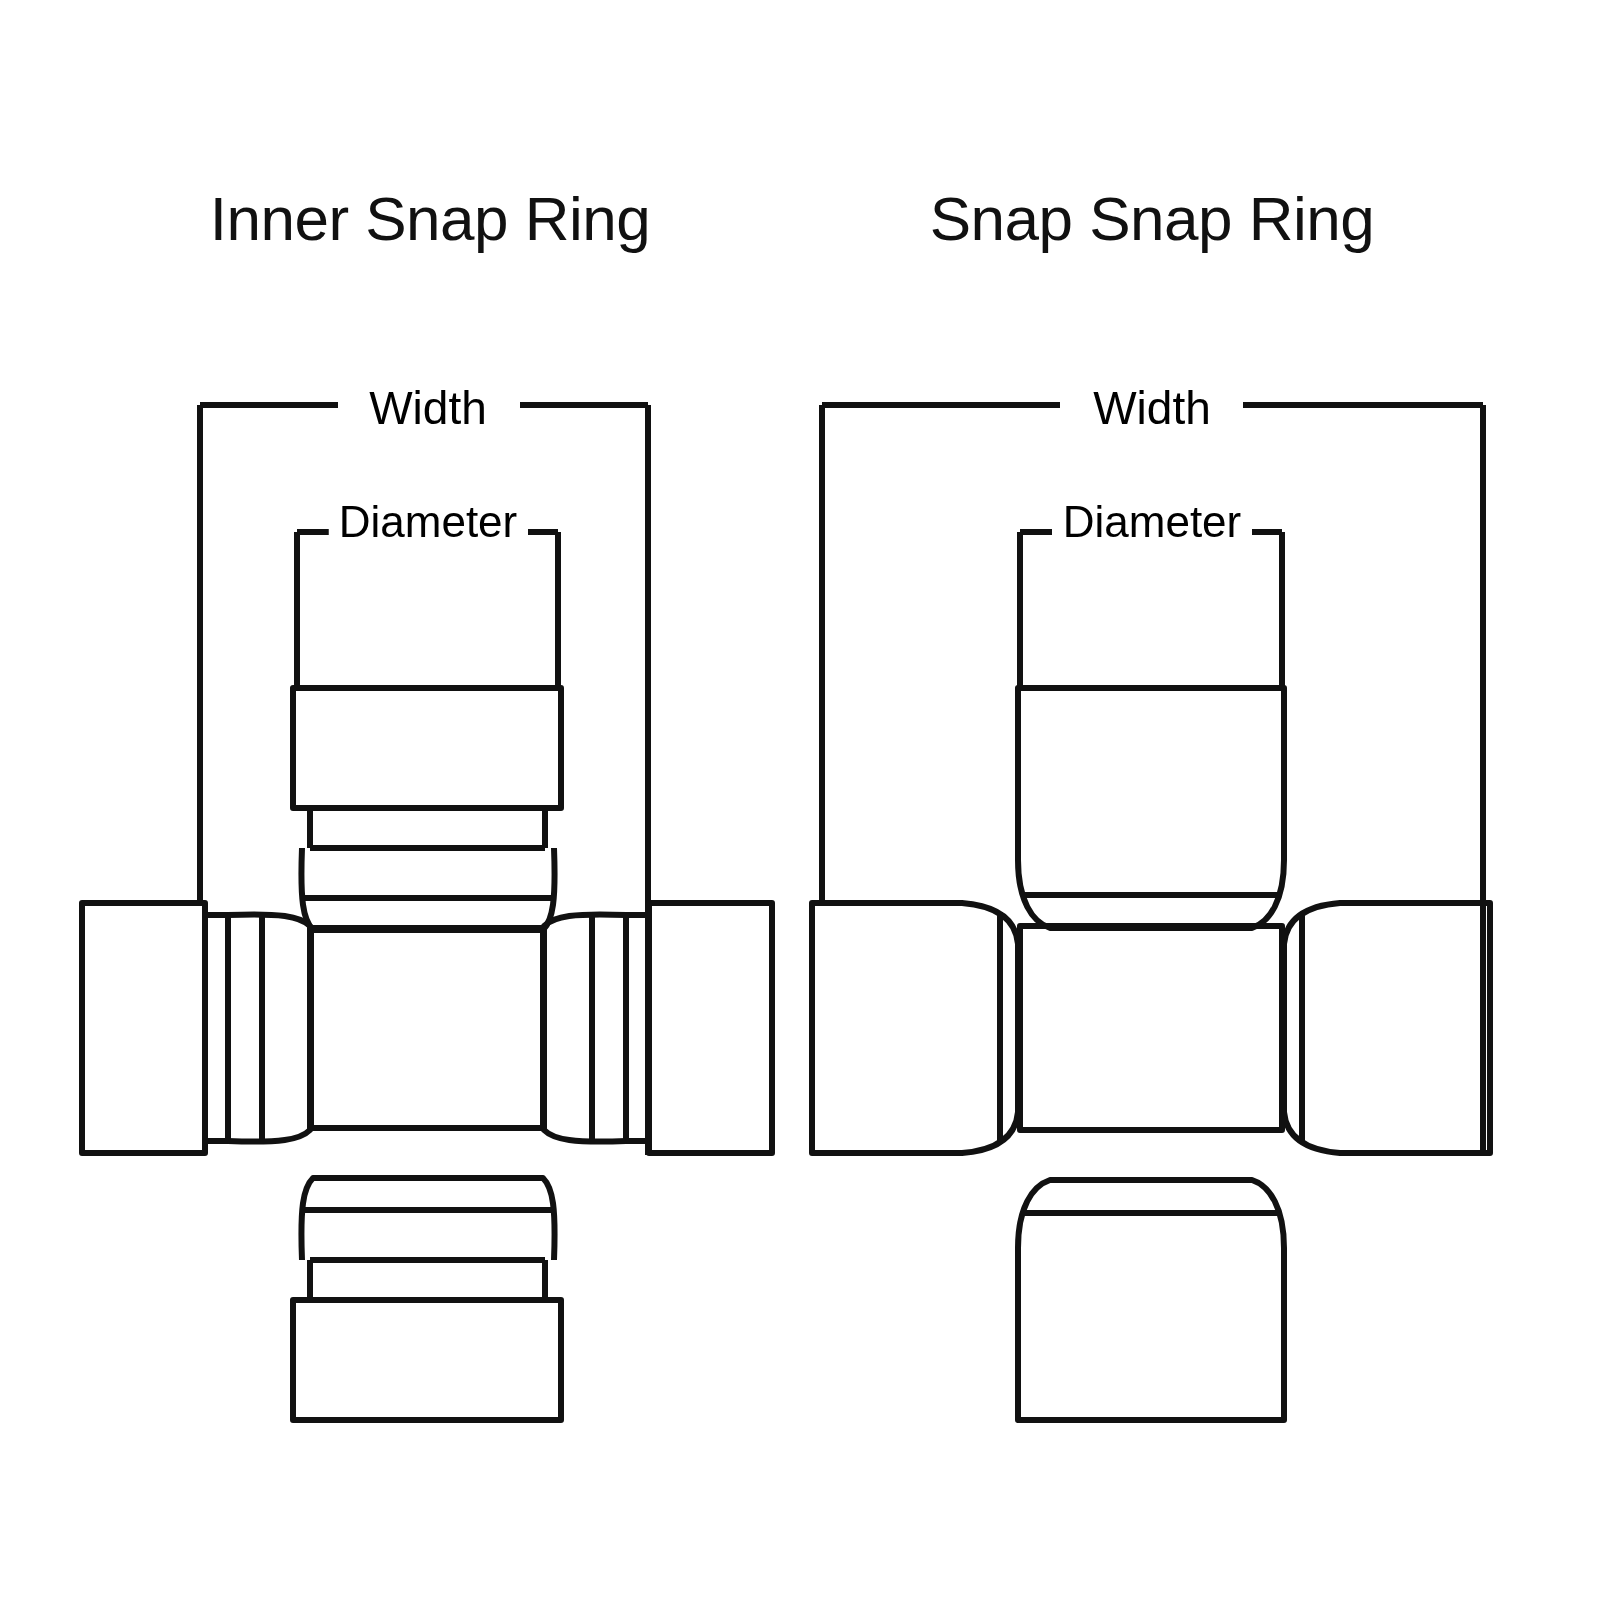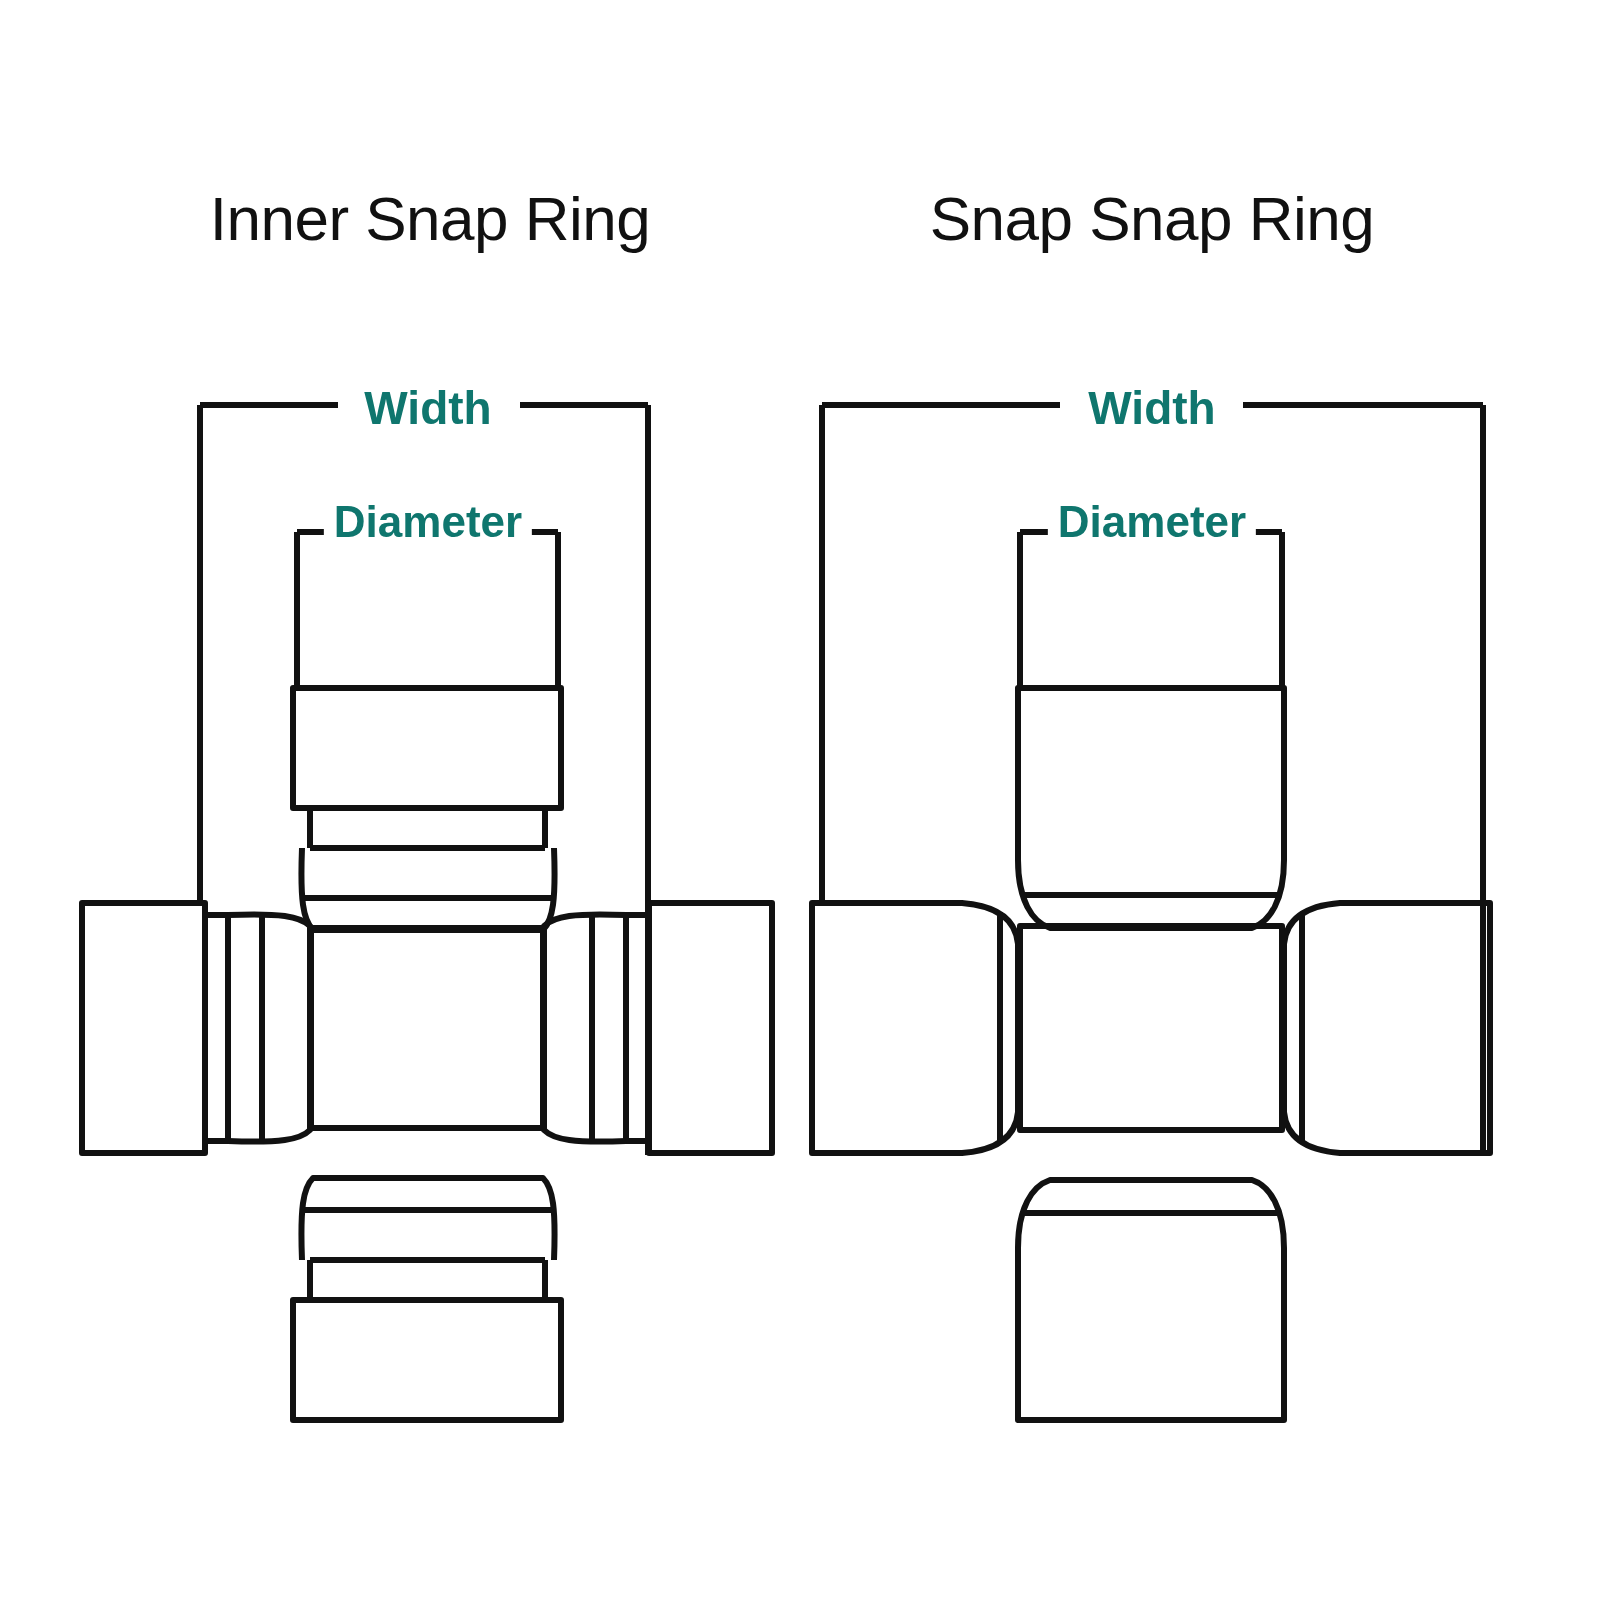--- a/index.html
+++ b/index.html
@@ -41,22 +41,22 @@
     text-align: center;
     transform: translateX(-50%);
     user-select: none;
   }
   #title-inner { left: 430px; top: 183px; }
   #title-outer { left: 1152px; top: 183px; }
 
   .dim-label {
     position: absolute;
     font-family: "Liberation Sans", sans-serif;
-    font-weight: 700;
-    color: #0f766e;
+    font-weight: 400;
+    color: #000000;
     white-space: nowrap;
     transform: translateX(-50%);
     background: #ffffff;
     padding: 0 10px;
     user-select: none;
   }
   .dim-width { font-size: 46px; }
   .dim-diameter { font-size: 44px; text-align: center; }
 
   #width-label-left    { left: 428px;  top: 381px; }

